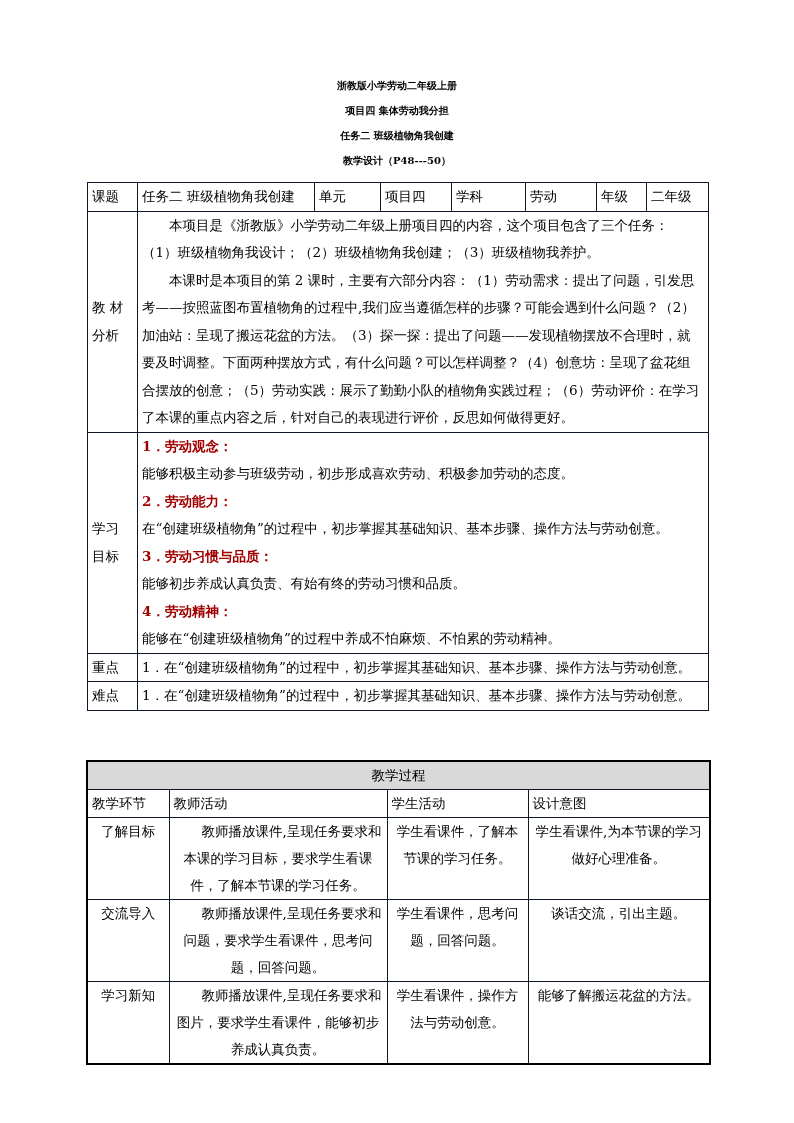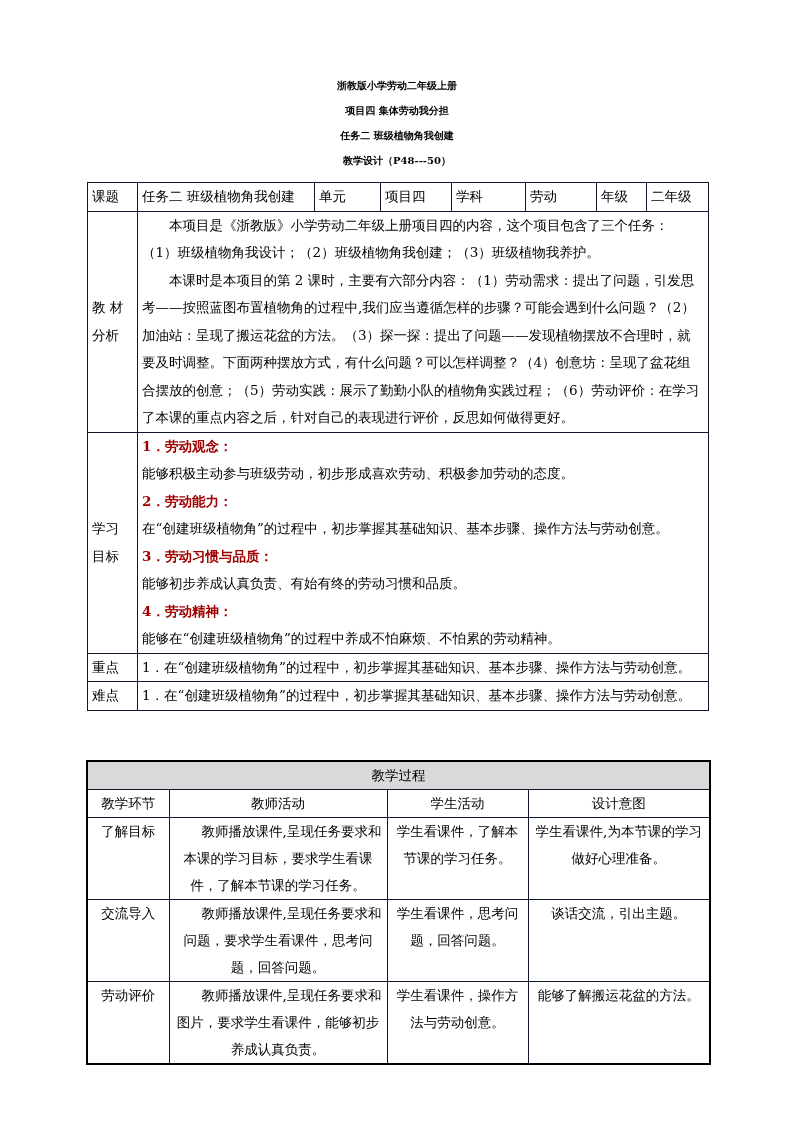--- a/index.html
+++ b/index.html
@@ -64,21 +64,21 @@
     #process-table td {
       line-height: 27px;
       text-align: center;
     }
     #process-table td.banner {
       background: #d9d9d9;
       text-align: center;
       height: 27px;
     }
     #process-table td.col-head {
-      text-align: center;
+      text-align: left;
     }
     #process-table td.teacher {
       text-indent: 2em;
     }
   </style>
 </head>
 <body>
 
 <div class="title-block">
   <div class="title-line">浙教版小学劳动二年级上册</div>
@@ -169,19 +169,19 @@
     <td>学生看课件，了解本节课的学习任务。</td>
     <td>学生看课件,为本节课的学习做好心理准备。</td>
   </tr>
   <tr>
     <td>交流导入</td>
     <td class="teacher">教师播放课件,呈现任务要求和问题，要求学生看课件，思考问题，回答问题。</td>
     <td>学生看课件，思考问题，回答问题。</td>
     <td>谈话交流，引出主题。</td>
   </tr>
   <tr>
-    <td>劳动评价</td>
+    <td>学习新知</td>
     <td class="teacher">教师播放课件,呈现任务要求和图片，要求学生看课件，能够初步养成认真负责。</td>
     <td>学生看课件，操作方法与劳动创意。</td>
     <td>能够了解搬运花盆的方法。</td>
   </tr>
 </tbody>
   </table>
 
 </body></html>

